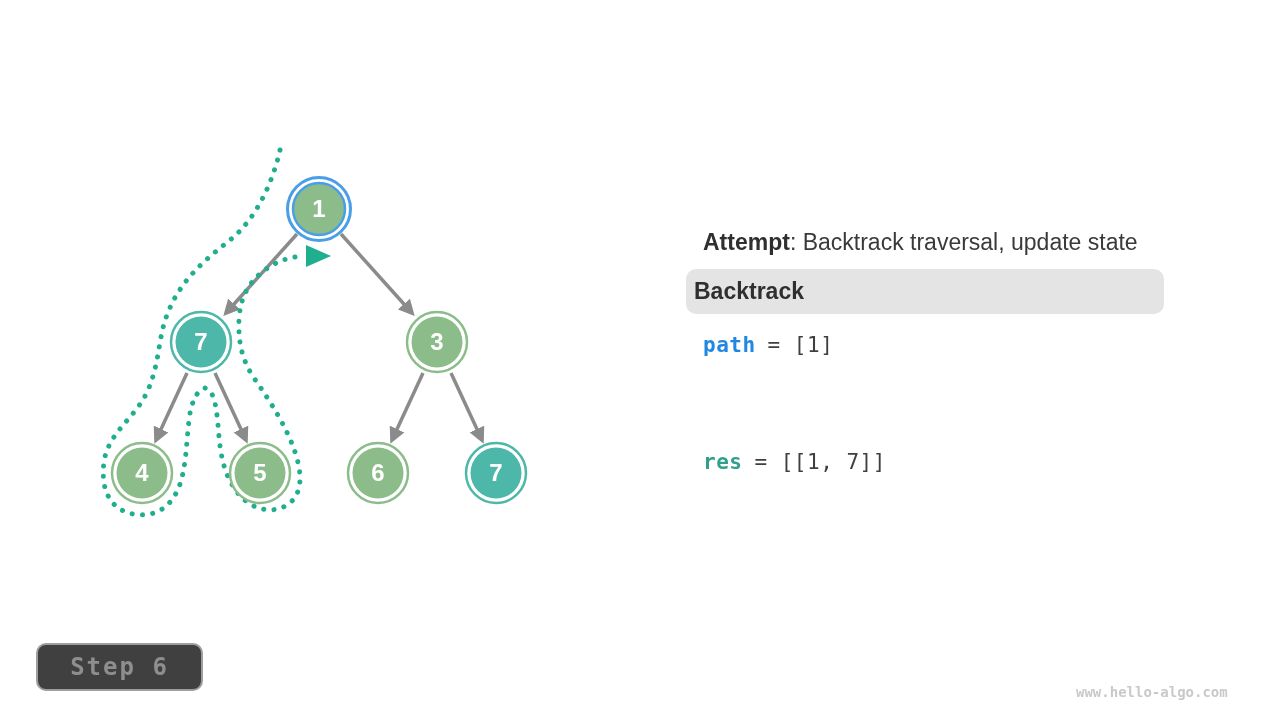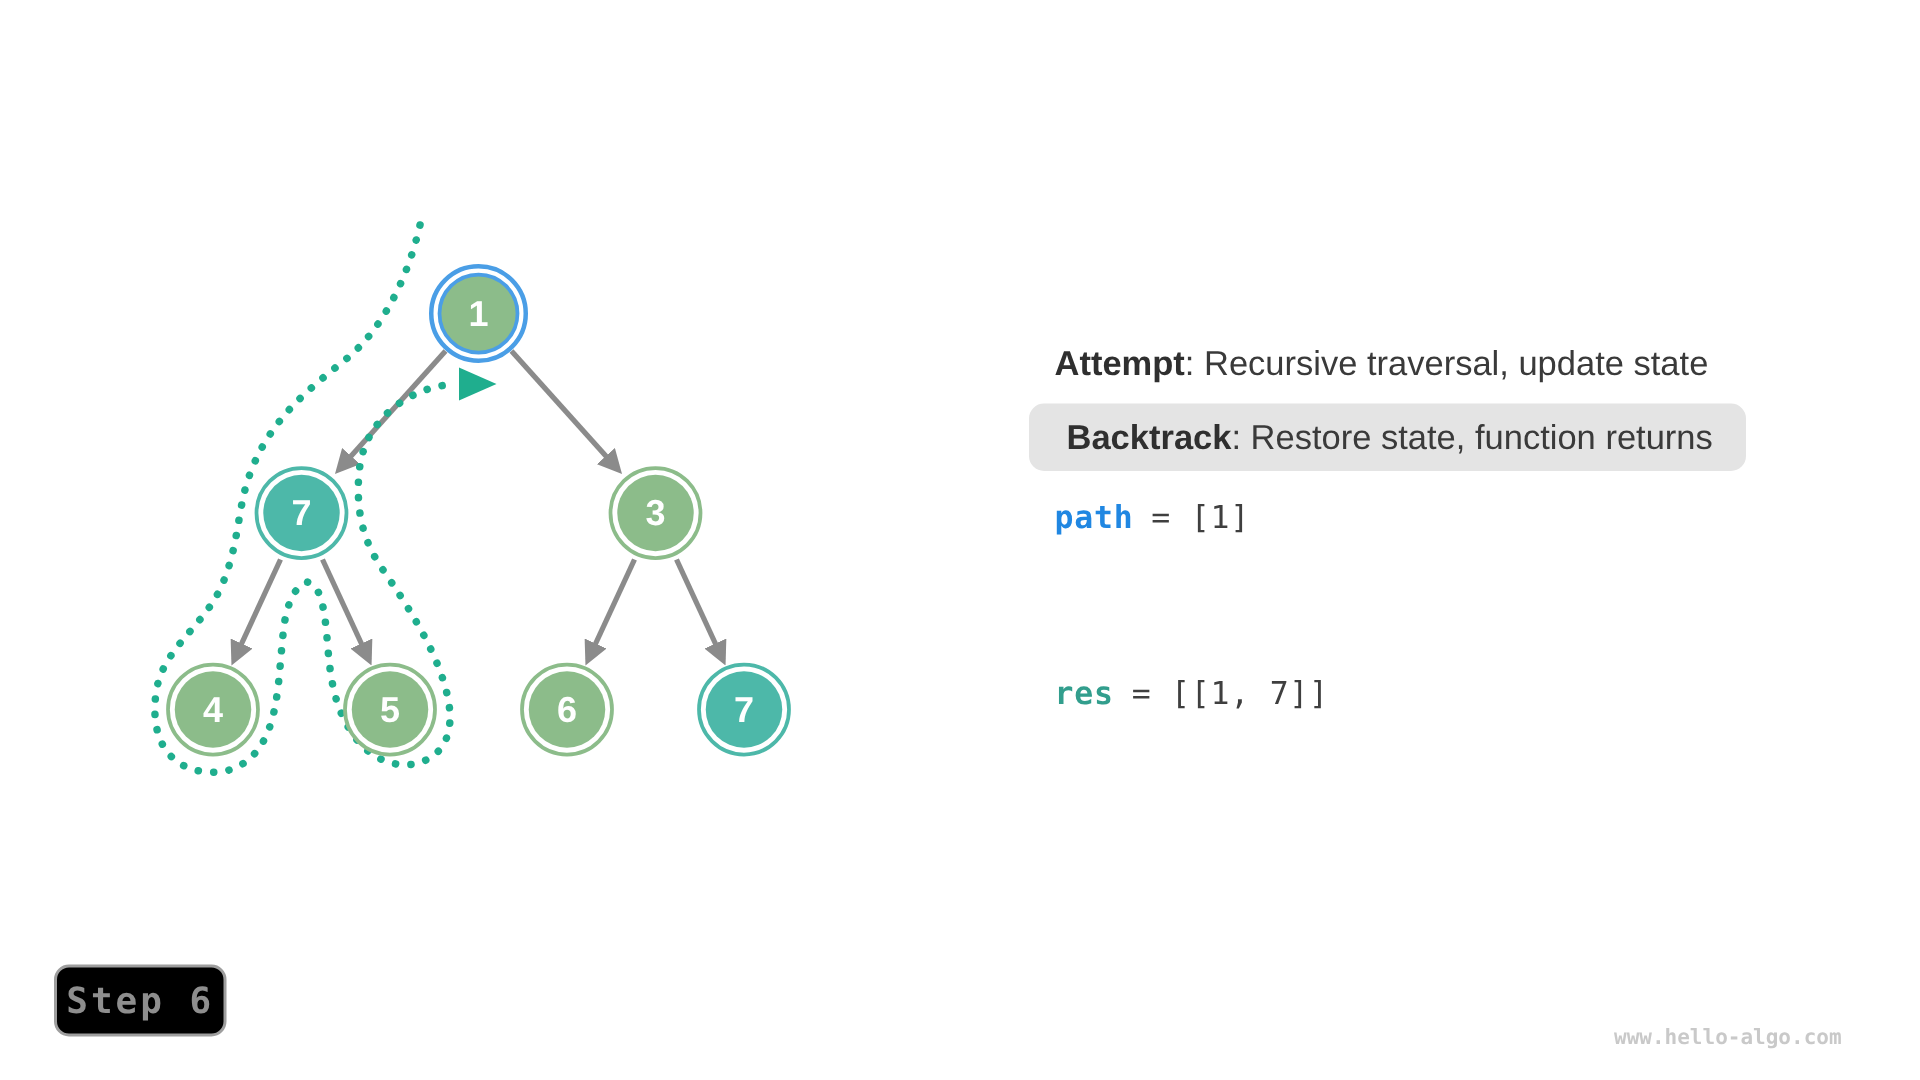--- a/index.html
+++ b/index.html
@@ -22,33 +22,33 @@
   .fill-teal{fill:var(--node-teal);}
   .fill-green-blue{fill:var(--node-green);stroke:var(--highlight-blue);stroke-width:2.5;}
   .node-label{fill:#ffffff;font-family:"Liberation Sans",sans-serif;
               font-size:24px;font-weight:bold;text-anchor:middle;}
 
   
   .attempt-line{position:absolute;left:703px;top:229px;font-size:23px;color:var(--text-dark);}
   .attempt-line .lbl,.backtrack-box .lbl{font-weight:bold;color:#2F2F2F;text-align:center;}
   .backtrack-box{position:absolute;left:686px;top:269px;width:478px;height:45px;
     background:var(--badge-bg);border-radius:10px;box-sizing:border-box;
-    display:flex;align-items:center;padding-left:25px;font-size:23px;color:var(--text-dark);}
+    display:flex;align-items:center;padding-left:8px;font-size:23px;color:var(--text-dark);}
   .code-line{position:absolute;font-family:"DejaVu Sans Mono","Liberation Mono",monospace;
     font-size:21px;color:#3F3F3F;letter-spacing:0.5px;}
   .code-line .kw{font-weight:bold;}
   .code-line .val{margin-left:12px;}
   .path-line{left:703px;top:333px;text-align:right;}
   .path-line .kw{color:var(--code-blue);}
   .res-line{left:703px;top:450px;}
   .res-line .kw{color:var(--code-teal);text-align:center;}
 
   
-  .step-box{position:absolute;left:36px;top:643px;width:115px;height:48px;
-    box-sizing:border-box;border:2px solid #9E9E9E;border-radius:10px;background:#000000;
+  .step-box{position:absolute;left:36px;top:643px;width:167px;height:48px;
+    box-sizing:border-box;border:2px solid #9E9E9E;border-radius:10px;background:#404040;
     display:flex;align-items:center;justify-content:center;
     font-family:"DejaVu Sans Mono","Liberation Mono",monospace;
     font-weight:bold;font-size:24px;color:var(--step-gray);letter-spacing:2px;}
   .watermark{position:absolute;left:1076px;top:684px;
     font-family:"DejaVu Sans Mono","Liberation Mono",monospace;
     font-size:14px;color:var(--watermark-gray);font-weight:bold;}
 </style>
 </head>
 <body>
 
@@ -118,26 +118,25 @@
     <text class="node-label" x="378" y="481">6</text>
   </g>
   <g>
     <circle class="ring-teal" cx="496" cy="473" r="30"></circle>
     <circle class="fill-teal" cx="496" cy="473" r="25.5"></circle>
     <text class="node-label" x="496" y="481">7</text>
   </g>
 </svg>
 
 <div class="attempt-line">
-  <span class="lbl">Attempt</span><span>: Recursive traversal, update state</span>
+  <span class="lbl">Attempt</span><span>: Backtrack traversal, update state</span>
 </div>
 
 <div class="backtrack-box">
   <span class="lbl">Backtrack</span>
-    <span>: Restore state, function returns</span>
 </div>
 
 <div class="code-line path-line">
   <span class="kw">path</span><span class="val">= [1]</span>
 </div>
 <div class="code-line res-line">
   <span class="kw">res</span><span class="val">= [[1, 7]]</span>
 </div>
 
 <div class="step-box">

